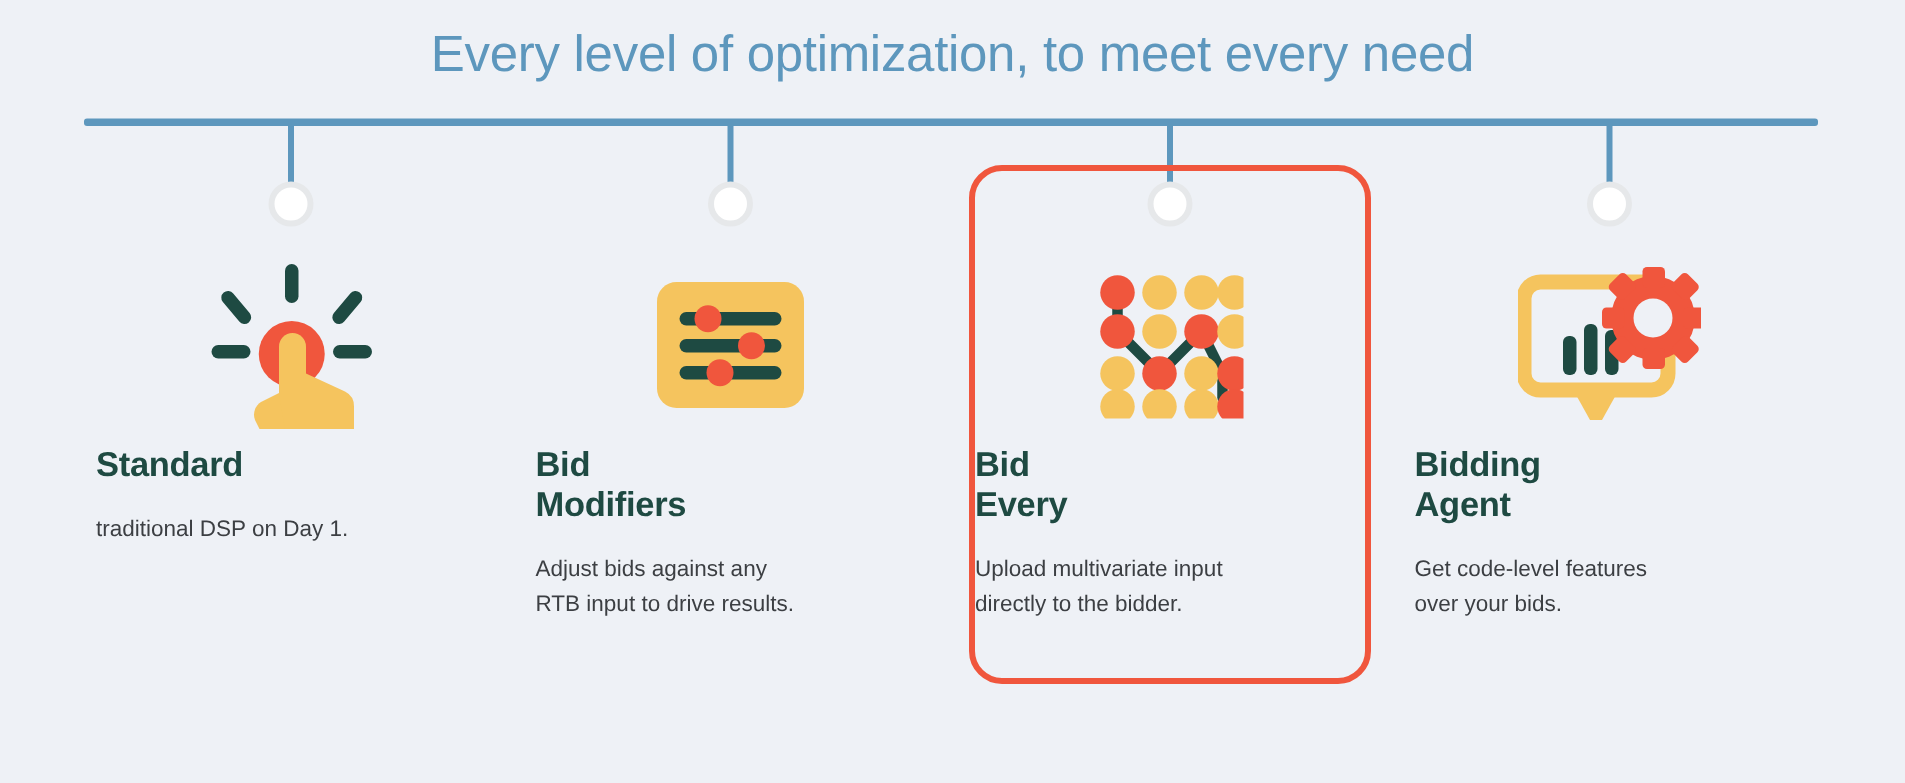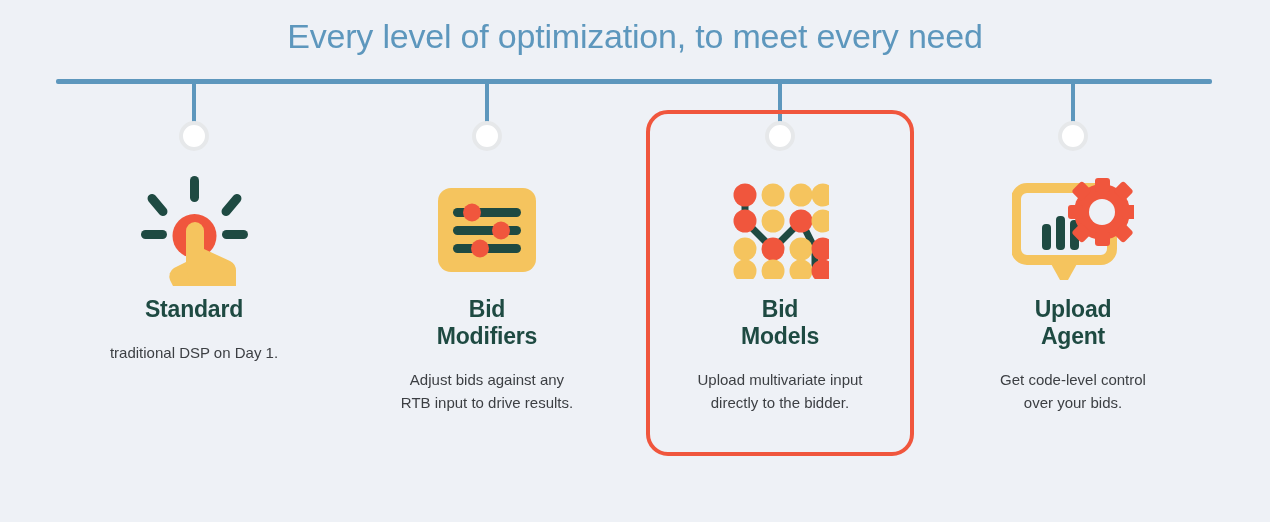--- a/index.html
+++ b/index.html
@@ -47,21 +47,20 @@
     left:646px;top:110px;width:268px;height:346px;
     border:4px solid #f0563d;
     border-radius:22px;
     box-sizing:border-box;
     z-index:2;
   }
 
   
   .col{
     position:absolute;top:170px;width:260px;
-    text-align:center;
     z-index:4;
   }
   .icon-wrap{
     height:120px;
     display:flex;align-items:center;justify-content:center;
   }
   .head{
     margin-top:6px;
     font-size:23px;font-weight:bold;line-height:1.17;
     color:#1e4a42;
@@ -167,21 +166,21 @@
         <circle cx="92" cy="68" r="11.5" fill="#f0563d"></circle>
 
         <circle cx="14" cy="90" r="11.5" fill="#f5c45e"></circle>
         <circle cx="42" cy="90" r="11.5" fill="#f5c45e"></circle>
         <circle cx="70" cy="90" r="11.5" fill="#f5c45e"></circle>
         <circle cx="92" cy="90" r="11.5" fill="#f0563d"></circle>
       </svg>
     </div>
     <div class="head">
       <span>Bid</span><br>
-      <span>Models</span>
+      <span>Every</span>
     </div>
     <div class="desc">
       <span>Upload multivariate input</span>
       <span>directly to the bidder.</span>
     </div>
   </div>
 
   <div class="col" style="left:943px;">
     <div class="icon-wrap">
       <svg width="122" height="104" viewBox="0 0 122 104">
@@ -198,22 +197,22 @@
           <rect x="110" y="27" width="15" height="14" rx="3"></rect>
           <rect x="62" y="6" width="15" height="14" rx="3" transform="rotate(-45 69.5 13)"></rect>
           <rect x="104" y="6" width="15" height="14" rx="3" transform="rotate(45 111.5 13)"></rect>
           <rect x="62" y="48" width="15" height="14" rx="3" transform="rotate(45 69.5 55)"></rect>
           <rect x="104" y="48" width="15" height="14" rx="3" transform="rotate(-45 111.5 55)"></rect>
         </g>
         <circle cx="90" cy="34" r="13" fill="#eef1f6"></circle>
       </svg>
     </div>
     <div class="head">
-      <span>Upload</span><br>
+      <span>Bidding</span><br>
       <span>Agent</span>
     </div>
     <div class="desc">
-      <span>Get code-level control</span>
+      <span>Get code-level features</span>
       <span>over your bids.</span>
     </div>
   </div>
 
 </div>
 
 </body></html>

